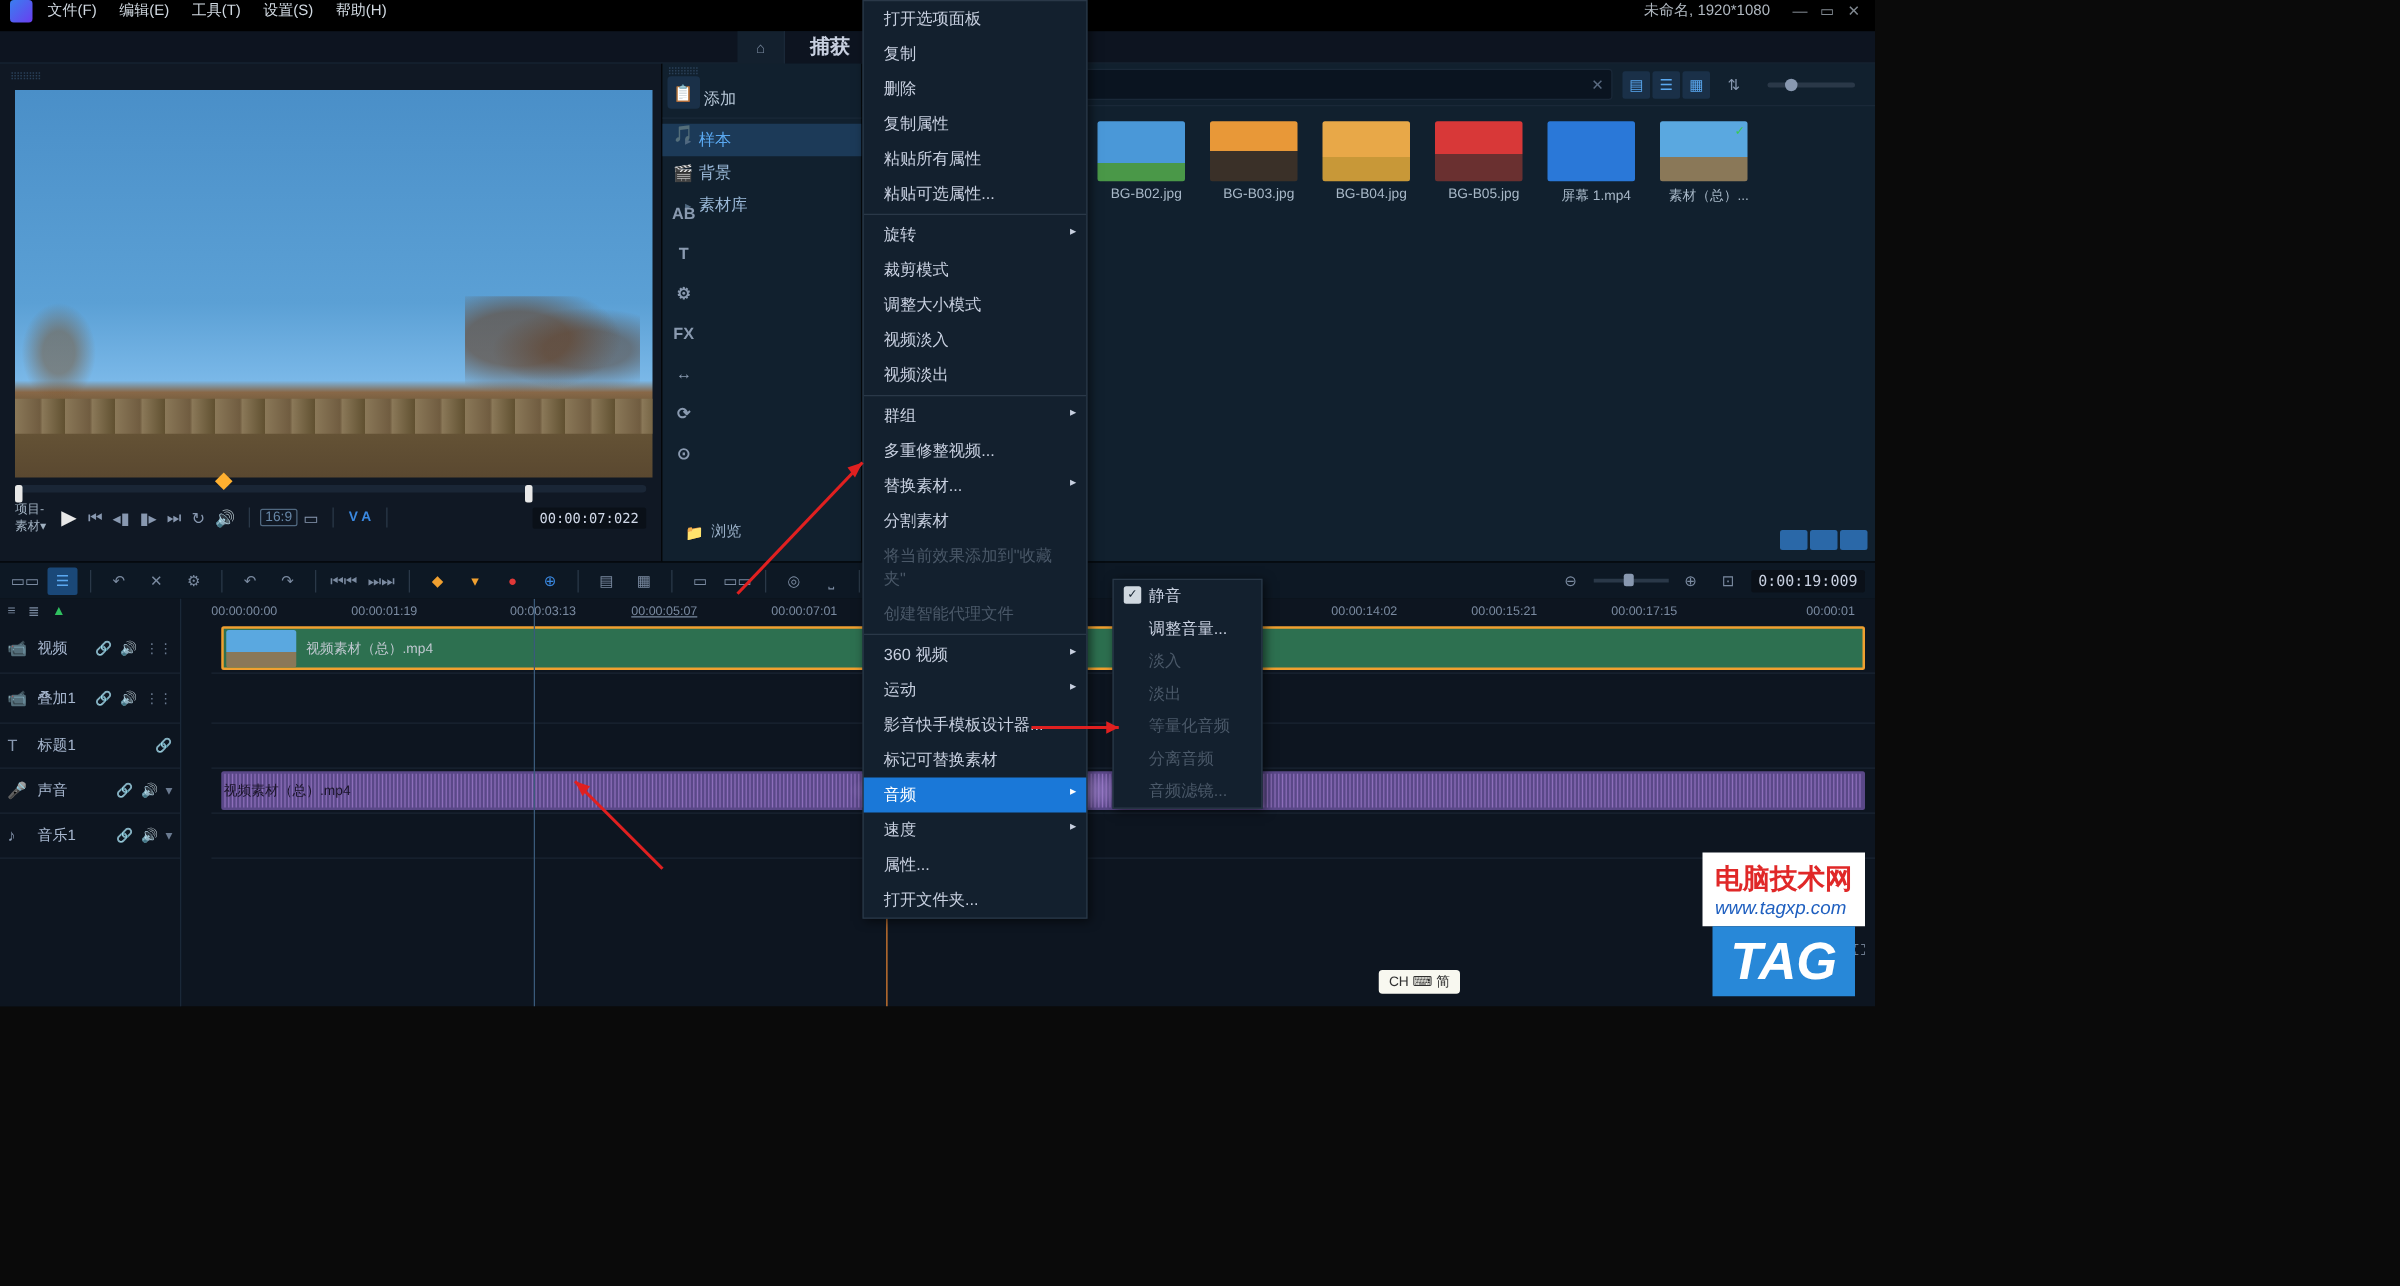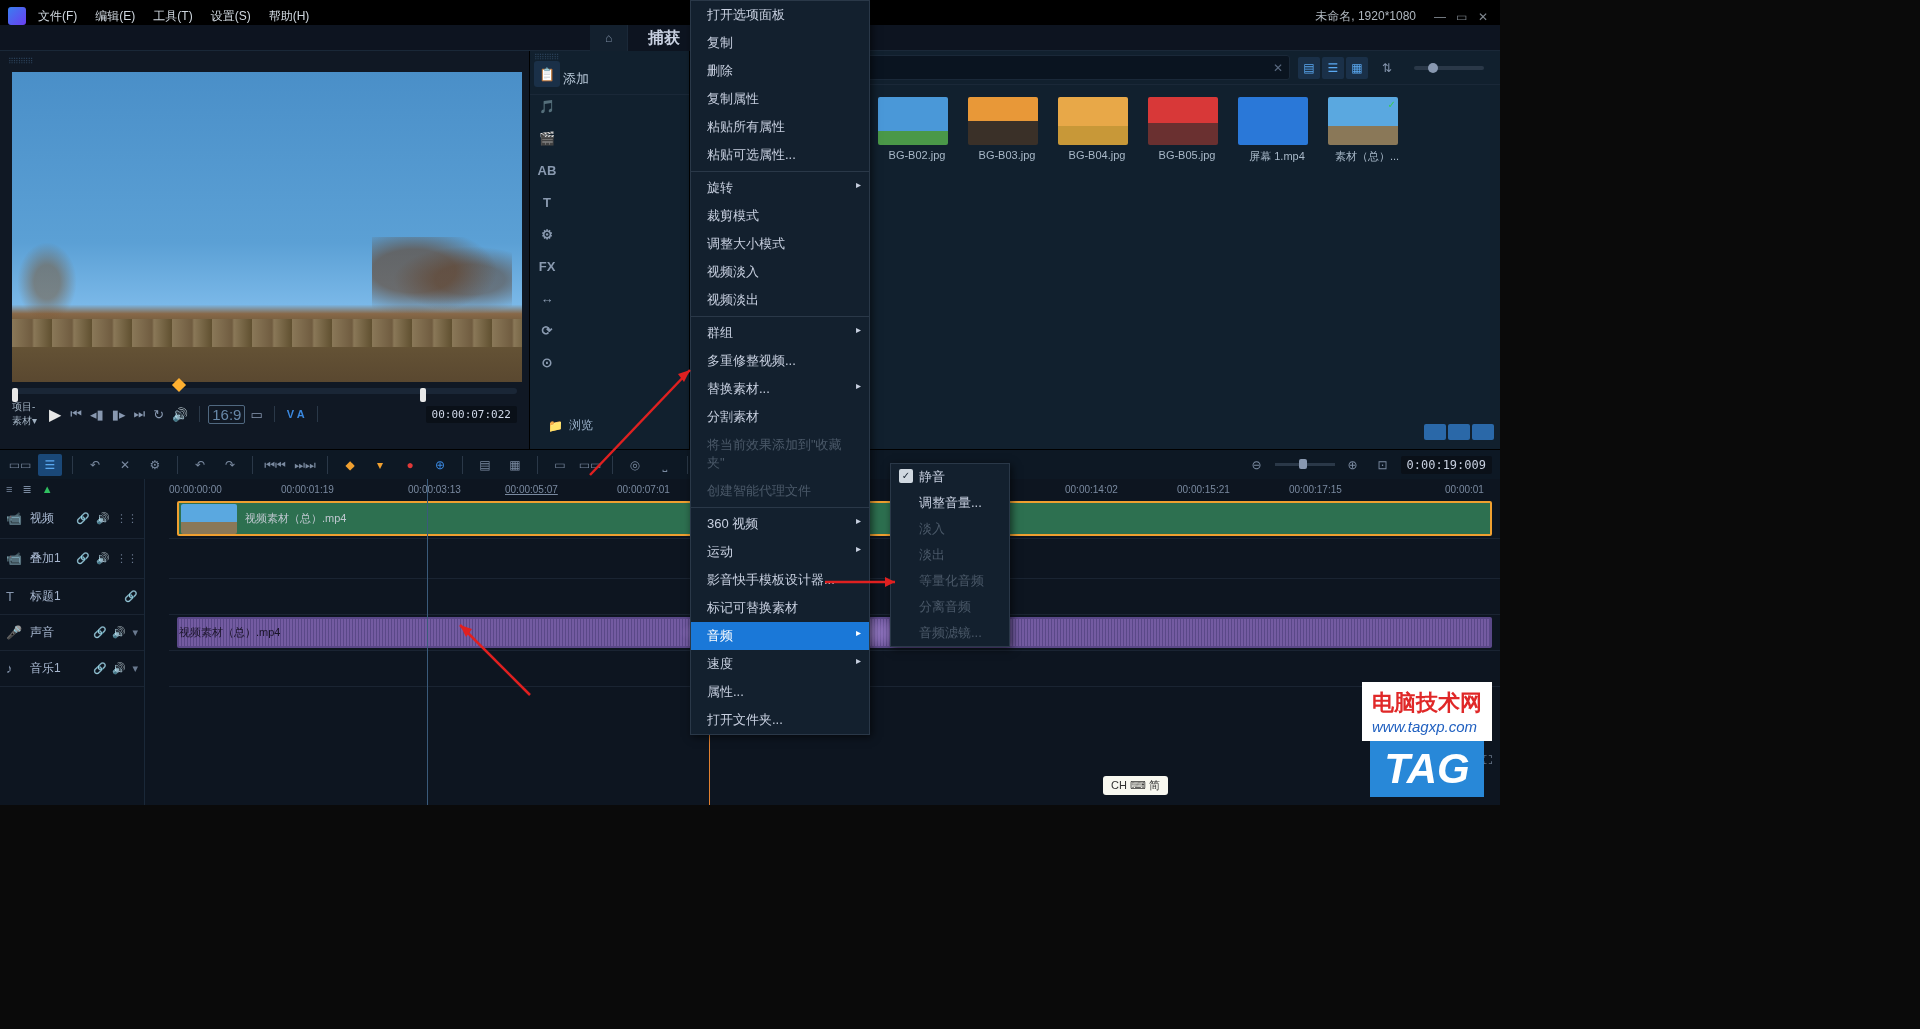--- a/index.html
+++ b/index.html
@@ -1,19 +1,19 @@
 <!DOCTYPE html>
 <html><head>
 <meta charset="utf-8">
 <style>
 * { margin: 0; padding: 0; box-sizing: border-box; font-family: "Microsoft YaHei", sans-serif; }
 body { background: #0a0a0a; color: #c0c8d0; font-size: 12px; overflow: hidden; width: 1500px; height: 805px; position: relative; }
 
 
-.menubar { height: 25px; background: #000; display: flex; align-items: flex-end; padding: 0 8px; }
+.menubar { height: 25px; background: #000; display: flex; align-items: flex-start; padding: 0 8px; }
 .logo { width: 18px; height: 18px; background: linear-gradient(135deg, #3a7eef, #6a3ef0); border-radius: 3px; margin-right: 12px; }
 .menu-items { display: flex; gap: 18px; color: #d0d8e0; }
 .win-controls { margin-left: auto; display: flex; gap: 8px; align-items: center; }
 .status-text { color: #b0b8c0; margin-right: 10px; }
 .win-btn { width: 14px; height: 14px; color: #808890; cursor: pointer; }
 
 
 .tabbar { height: 26px; background: #0d1420; display: flex; align-items: center; border-bottom: 1px solid #1a2838; }
 .tabbar .tab-btn { width: 38px; height: 26px; display: flex; align-items: center; justify-content: center; color: #7a8aa0; border-right: 1px solid #1a2838; }
 .tabbar .tab-btn.home { background: #13202e; }
@@ -34,21 +34,21 @@
 .scrub-track { height: 6px; background: #1a2636; border-radius: 3px; position: relative; }
 .scrub-marker { position: absolute; top: -8px; left: 32%; width: 10px; height: 10px; background: #ffb030; transform: rotate(45deg); }
 .scrub-in { position: absolute; left: 0; top: 0; width: 6px; height: 14px; background: #e8e8e8; border-radius: 2px; }
 .scrub-out { position: absolute; right: 18%; top: 0; width: 6px; height: 14px; background: #e8e8e8; border-radius: 2px; }
 .preview-ctrl-icons { position: absolute; right: 8px; bottom: 38px; display: flex; gap: 6px; color: #8a9ab0; }
 .preview-controls { padding: 2px 8px; display: flex; align-items: center; gap: 2px; color: #a0b0c0; font-size: 11px; }
 .ctrl-label { display: flex; flex-direction: column; font-size: 10px; margin-right: 6px; }
 .play-btn { color: #e8e8e8; font-size: 16px; margin: 0 4px; }
 .ctrl-icon { color: #8898b0; padding: 0 3px; font-size: 13px; }
 .ctrl-divider { width: 1px; height: 16px; background: #2a3848; margin: 0 6px; }
-.aspect-label { border: 1px solid #506880; padding: 0 3px; font-size: 15px; color: #6888a8; border-radius: 2px; }
+.aspect-label { border: 1px solid #506880; padding: 0 3px; font-size: 11px; color: #6888a8; border-radius: 2px; }
 .va-label { color: #3a88e0; font-weight: bold; margin: 0 4px; }
 .timecode { margin-left: auto; background: #0a1018; padding: 2px 6px; font-family: monospace; color: #d0d8e8; border-radius: 2px; }
 
 
 .side-panel { width: 160px; background: #11202e; border-right: 1px solid #000; }
 .side-dots { color: #2a4058; font-size: 8px; letter-spacing: -1px; padding: 2px 4px; }
 .side-add { display: flex; align-items: center; gap: 8px; padding: 6px 12px; color: #b8c8d8; font-size: 13px; border-bottom: 1px solid #1a2838; }
 .side-list { padding: 4px 0; }
 .side-item { padding: 4px 18px; color: #9ab8d8; font-size: 13px; cursor: pointer; }
 .side-item.selected { background: #1c3a58; color: #5aa8f0; }
@@ -211,20 +211,25 @@
       <div class="ctrl-divider"></div>
       <span class="timecode">00:00:07:022</span>
     </div>
   </div>
 
   <div class="side-panel">
     <div class="side-dots">⠿⠿⠿⠿⠿</div>
     <div class="side-add">
       <span>＋</span>
       <span>添加</span>
+    </div>
+    <div class="side-list">
+      <div class="side-item selected">样本</div>
+      <div class="side-item">背景</div>
+      <div class="side-item">素材库</div>
     </div>
   </div>
   <div class="side-icons">
     <div class="side-icon active">📋</div>
     <div class="side-icon">🎵</div>
     <div class="side-icon">🎬</div>
     <div class="side-icon">AB</div>
     <div class="side-icon">T</div>
     <div class="side-icon">⚙</div>
     <div class="side-icon">FX</div>

